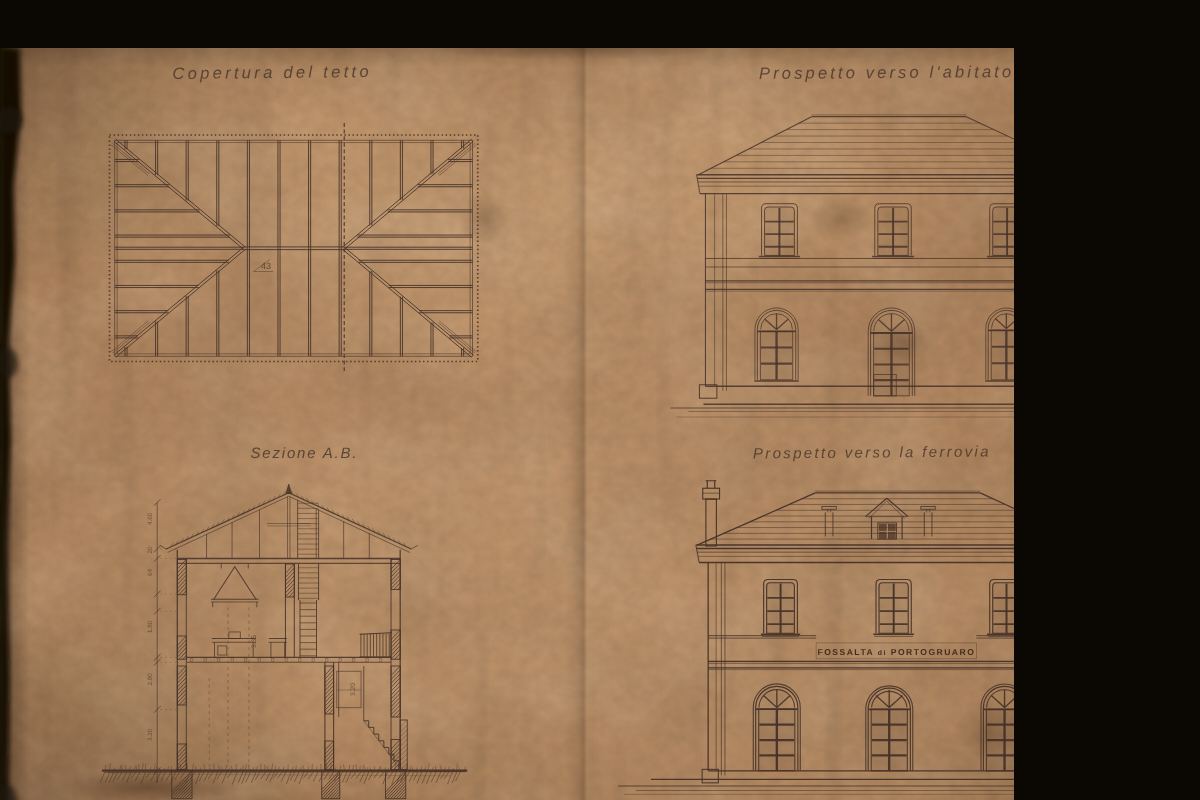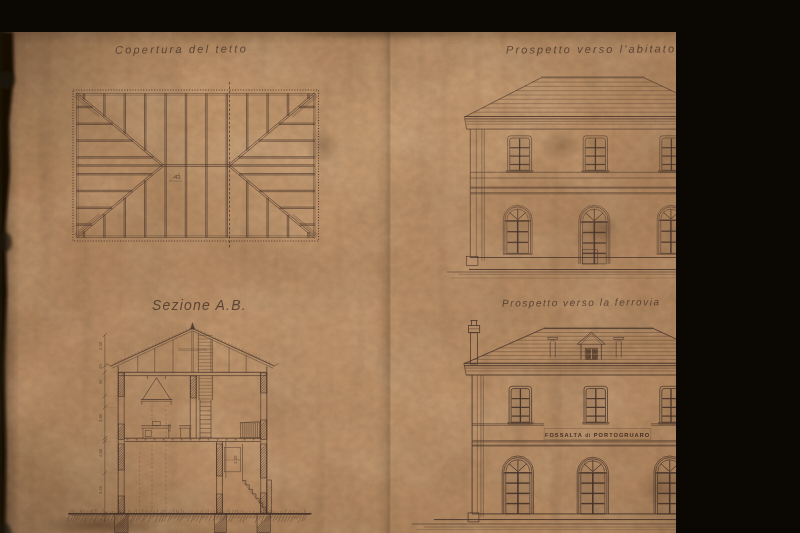--- a/index.html
+++ b/index.html
@@ -88,21 +88,21 @@
 <div class="stain" style="left:540px;top:96px;width:42px;height:34px;background:radial-gradient(closest-side,rgba(70,45,28,0.28),rgba(70,45,28,0))"></div>
 <div class="stain" style="left:586px;top:182px;width:34px;height:28px;background:radial-gradient(closest-side,rgba(70,45,28,0.25),rgba(70,45,28,0))"></div>
 <div class="stain" style="left:636px;top:438px;width:44px;height:36px;background:radial-gradient(closest-side,rgba(70,45,28,0.25),rgba(70,45,28,0))"></div>
 <div class="stain" style="left:90px;top:495px;width:260px;height:34px;border-radius:40%;background:radial-gradient(closest-side,rgba(55,35,20,0.22),rgba(55,35,20,0))"></div>
 <div class="stain" style="left:700px;top:240px;width:70px;height:180px;border-radius:40%;background:radial-gradient(closest-side,rgba(60,38,22,0.28),rgba(60,38,22,0))"></div>
 
 <div class="ttl" style="left:115px;top:11px;font-size:11px;letter-spacing:2.2px;transform:rotate(-0.6deg)">Copertura del tetto</div>
 
 <div class="ttl" style="left:506px;top:11px;font-size:11px;letter-spacing:2.1px;transform:rotate(-0.4deg)">Prospetto verso l'abitato</div>
 
-<div class="ttl" style="left:152px;top:265px;font-size:14px;letter-spacing:1.2px">Sezione A.B.</div>
+<div class="ttl" style="left:167px;top:265px;font-size:10px;letter-spacing:1.2px">Sezione A.B.</div>
 
 <div class="ttl" style="left:502px;top:265px;font-size:10px;letter-spacing:1.55px;transform:rotate(-0.5deg)">Prospetto verso la ferrovia</div>
 
 <svg class="lyr" width="800" height="533" style="filter:blur(0.33px)">
 
 <g>
 <rect x="73.0" y="58.0" width="245.5" height="151.0" fill="none" stroke="#503228" stroke-width="1.1" stroke-opacity="0.9" stroke-dasharray="1 1.7"></rect>
 </g>
 
 <g>

